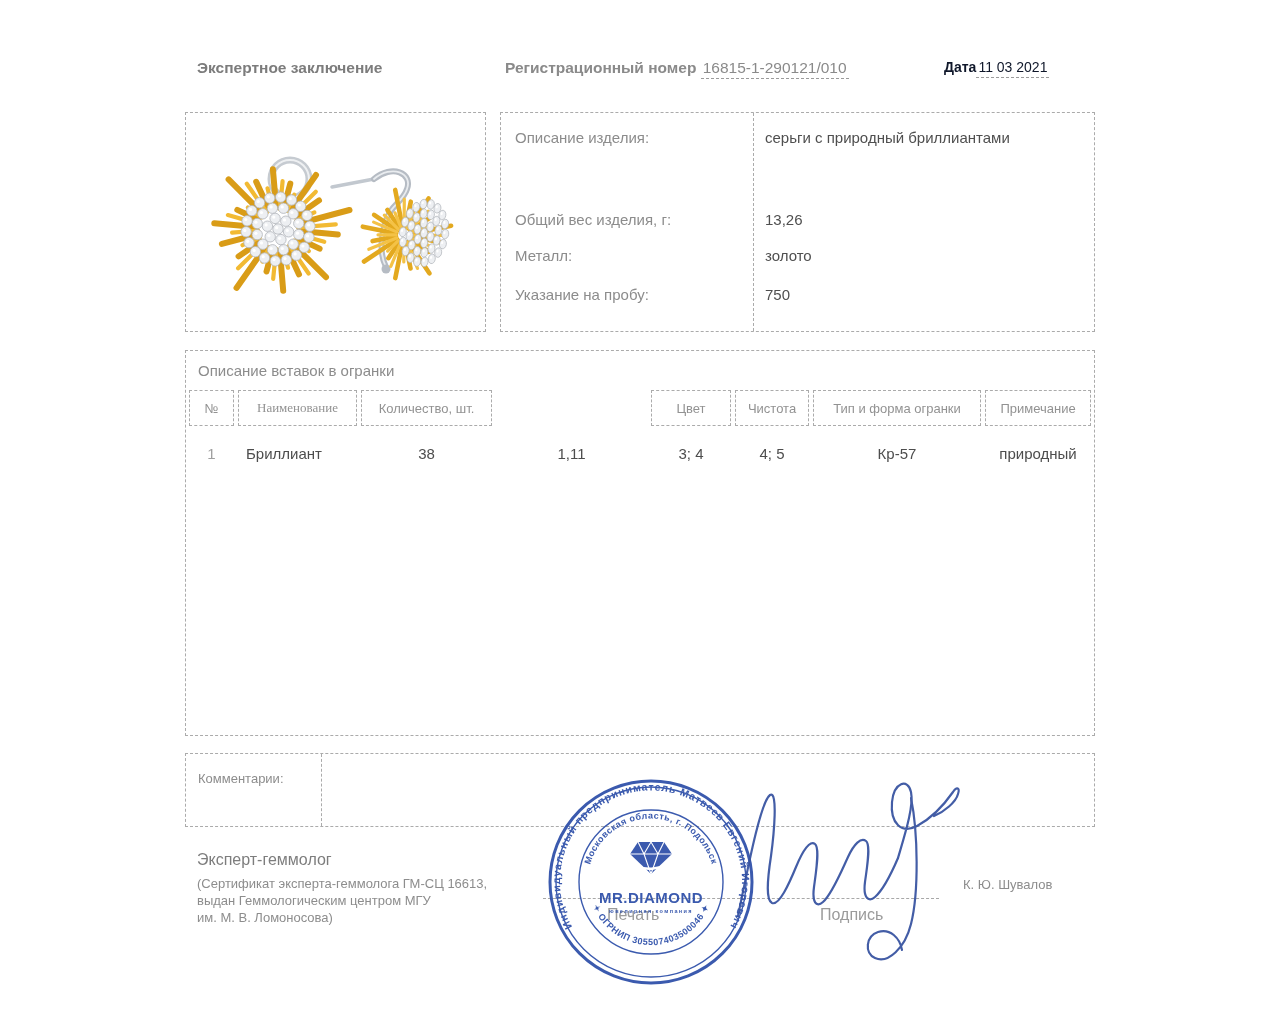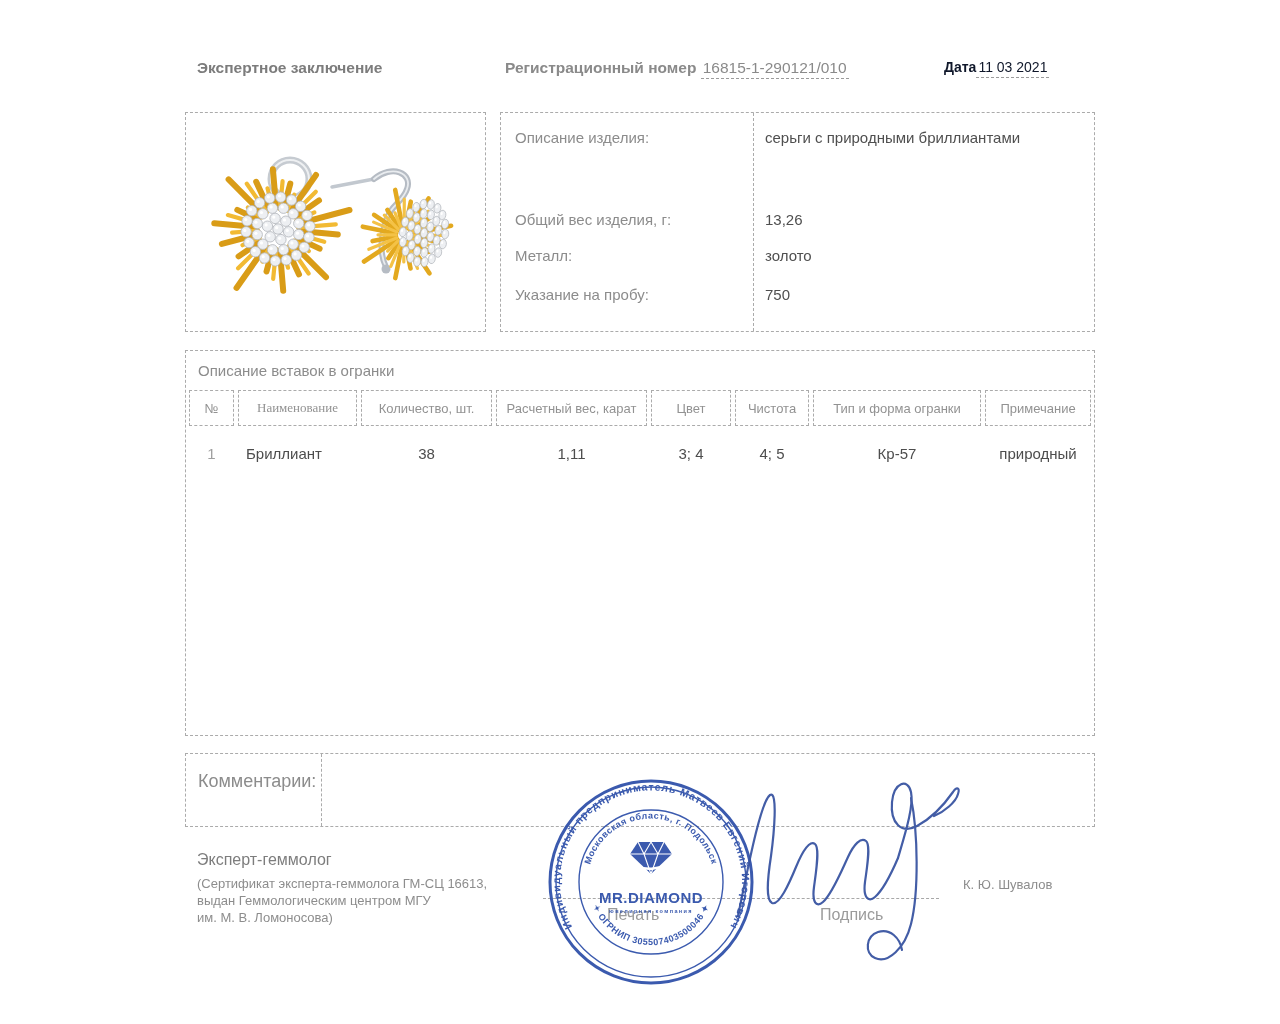--- a/index.html
+++ b/index.html
@@ -23,21 +23,21 @@
   
   .inserts-box{left:185px;top:350px;width:908px;height:384px;}
   .inserts-title{position:absolute;left:12px;top:11px;font-size:15px;color:#8c8c8c;}
   .hcell{position:absolute;top:39px;height:36px;border:1px dashed #ababab;display:flex;align-items:center;justify-content:center;font-size:13px;color:#929292;box-sizing:border-box;}
   .dcell{position:absolute;top:88px;height:28px;display:flex;align-items:center;justify-content:center;font-size:15px;color:#4d4d4d;box-sizing:border-box;}
   .dcell.left{justify-content:flex-start;padding-left:8px;}
   .dcell.num{color:#9f9f9f;}
   
   .comments-box{left:185px;top:753px;width:908px;height:72px;}
   .comments-div{position:absolute;left:135px;top:0;bottom:0;border-left:1px dashed #ababab;}
-  .comments-lbl{position:absolute;left:12px;top:17px;font-size:18px;color:#8c8c8c;}
+  .comments-lbl{position:absolute;left:12px;top:17px;font-size:13px;color:#8c8c8c;}
   
   .expert-block{left:197px;top:851px;}
   .expert-role{font-size:16px;color:#7d7d7d;margin-bottom:6px;}
   .cert-line{display:block;font-size:13px;color:#8d8d8d;line-height:17px;}
   .sig-line{left:543px;top:898px;width:396px;border-top:1px dashed #a8a8a8;height:0;}
   .caption{font-size:16px;color:#9b9b9b;}
   .stamp-caption{left:607px;top:906px;}
   .sign-caption{left:820px;top:906px;}
   .expert-name{left:963px;top:877px;font-size:13px;color:#8d8d8d;}
   svg{display:block;}
@@ -314,36 +314,35 @@
       </g>
     <g transform="translate(212,118)">
         <use href="#earRBody"></use>
       </g>
   </svg>
 </div>
 
 <div class="abs dashbox details-box">
   <div class="details-div"></div>
   <div class="f-lbl lbl" style="top:16px;">Описание изделия:</div>
-  <div class="f-val val" style="top:16px;">серьги с природными бриллиантами</div>
+  <div class="f-val val" style="top:16px;">серьги с природный бриллиантами</div>
   <div class="f-lbl lbl" style="top:98px;">Общий вес изделия, г:</div>
   <div class="f-val val" style="top:98px;">13,26</div>
   <div class="f-lbl lbl" style="top:134px;">Металл:</div>
   <div class="f-val val" style="top:134px;">золото</div>
   <div class="f-lbl lbl" style="top:173px;">Указание на пробу:</div>
   <div class="f-val val" style="top:173px;">750</div>
 </div>
 
 <div class="abs dashbox inserts-box">
   <div class="inserts-title">Описание вставок в огранки</div>
 
   <div class="hcell" style="left:3px;width:45px;">№</div>
   <div class="hcell" style="left:52px;width:119px;font-family:Liberation Serif, serif;">Наименование</div>
   <div class="hcell" style="left:175px;width:131px;">Количество, шт.</div>
-  <div class="hcell" style="left:310px;width:151px;">Расчетный вес, карат</div>
   <div class="hcell" style="left:465px;width:80px;">Цвет</div>
   <div class="hcell" style="left:549px;width:74px;">Чистота</div>
   <div class="hcell" style="left:627px;width:168px;">Тип и форма огранки</div>
   <div class="hcell" style="left:799px;width:106px;">Примечание</div>
 
   <div class="dcell num" style="left:3px;width:45px;">1</div>
   <div class="dcell left" style="left:52px;width:119px;">Бриллиант</div>
   <div class="dcell" style="left:175px;width:131px;">38</div>
   <div class="dcell" style="left:310px;width:151px;">1,11</div>
   <div class="dcell" style="left:465px;width:80px;">3; 4</div>

